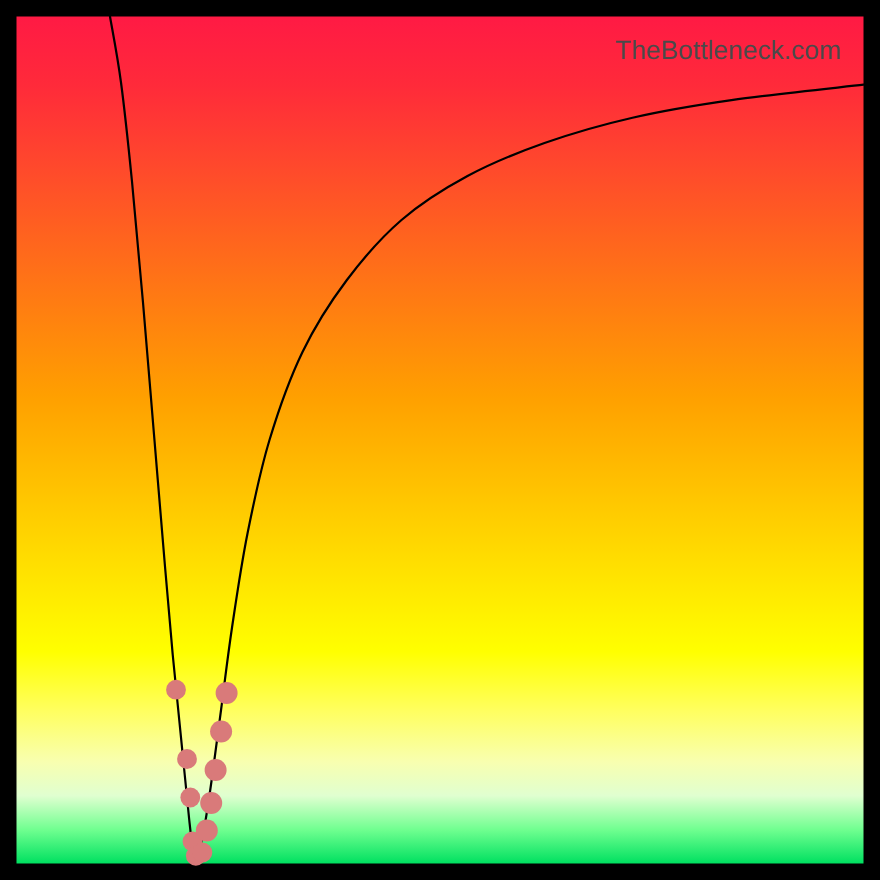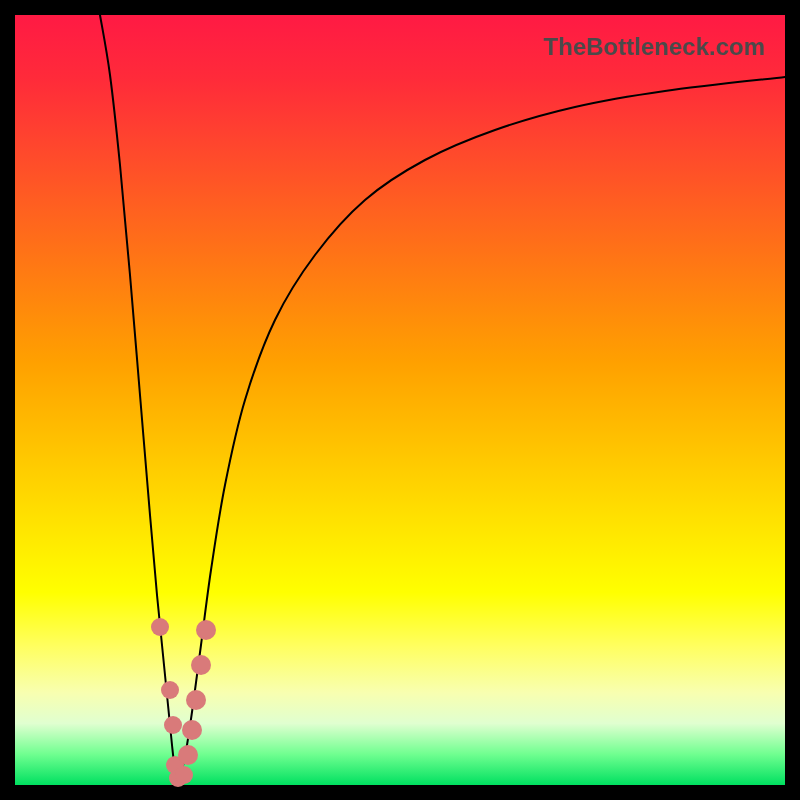--- a/index.html
+++ b/index.html
@@ -31,21 +31,21 @@
       #e0ffd0 92%,
       #70ff90 96%,
       #00e060 100%);
   }
   .watermark {
     position: absolute;
     top: 18px;
     right: 20px;
     font-family: Arial, Helvetica, sans-serif;
     font-size: 24px;
-    font-weight: 700;
+    font-weight: 400;
     color: #4a4a4a;
     letter-spacing: 0px;
   }
   svg.curves {
     position: absolute;
     left: 0;
     top: 0;
     width: 770px;
     height: 770px;
     overflow: visible;

